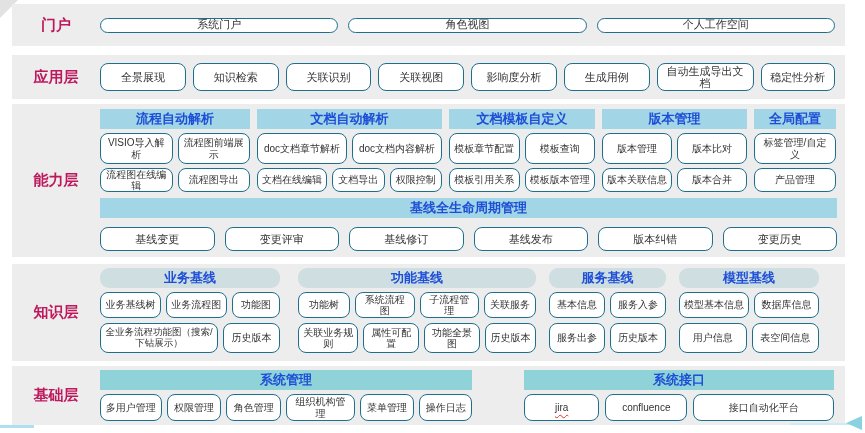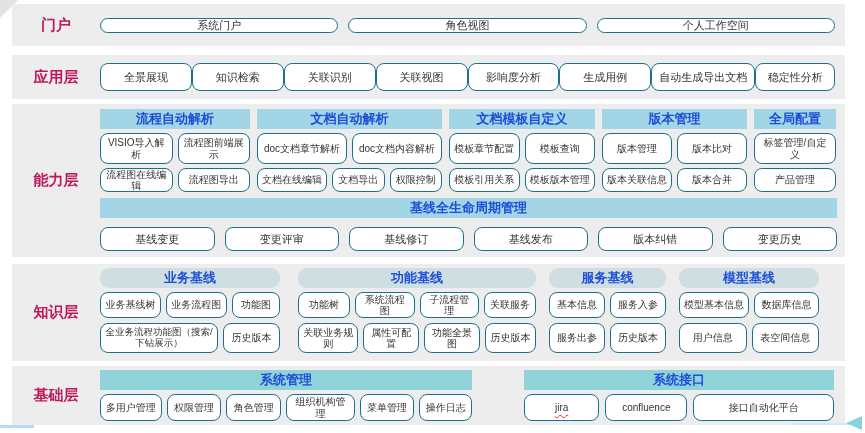--- a/index.html
+++ b/index.html
@@ -23,22 +23,22 @@
   .hdr-gray{background:#cfdee0;border-radius:9px;}
   .hdr-teal{background:#8fd2d7;}
   .btn-row{display:flex;gap:5px;}
   
   .band-portal{top:4px;height:42px;}
   .band-app{top:55px;height:44px;}
   .band-capability{top:104px;height:153px;}
   .band-knowledge{top:264px;height:97px;}
   .band-base{top:366px;height:59px;}
   .portal-content{align-items:center;gap:10px;padding-right:10px;}
-  .portal-content .btn{height:15px;flex:1;}
-  .app-content{align-items:center;padding-right:10px;}
+  .portal-content .btn{height:15px;flex:1;font-family:Liberation Mono, monospace;}
+  .app-content{align-items:center;gap:7px;padding-right:10px;}
   .app-content .btn{height:28px;}
   .cap-content{flex-direction:column;padding:5px 8px 5px 0;}
   .cap-groups{display:flex;gap:7px;}
   .cap-row1{height:31px;margin-bottom:4px;}
   .cap-row2{height:24px;}
   .cap-row1 .btn,.cap-row2 .btn{flex:1;}
   .baseline-bar{margin-top:6px;}
   .baseline-row{margin-top:5px;height:24px;gap:10px;}
   .baseline-row .btn{flex:1;}
   .kn-content{padding:4px 8px 4px 0;}

